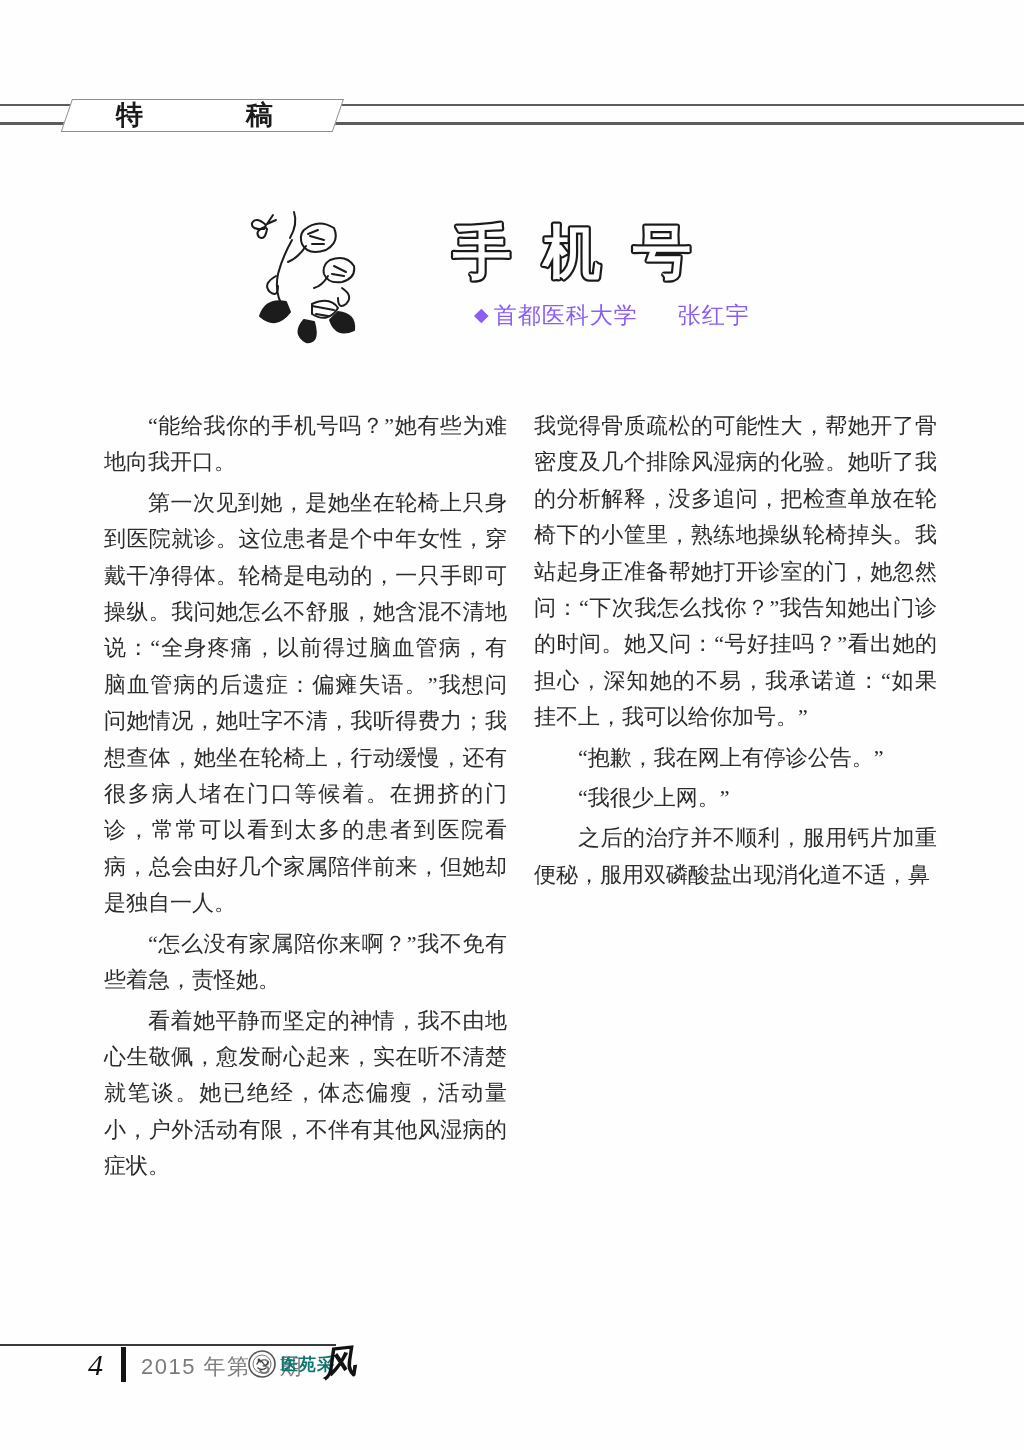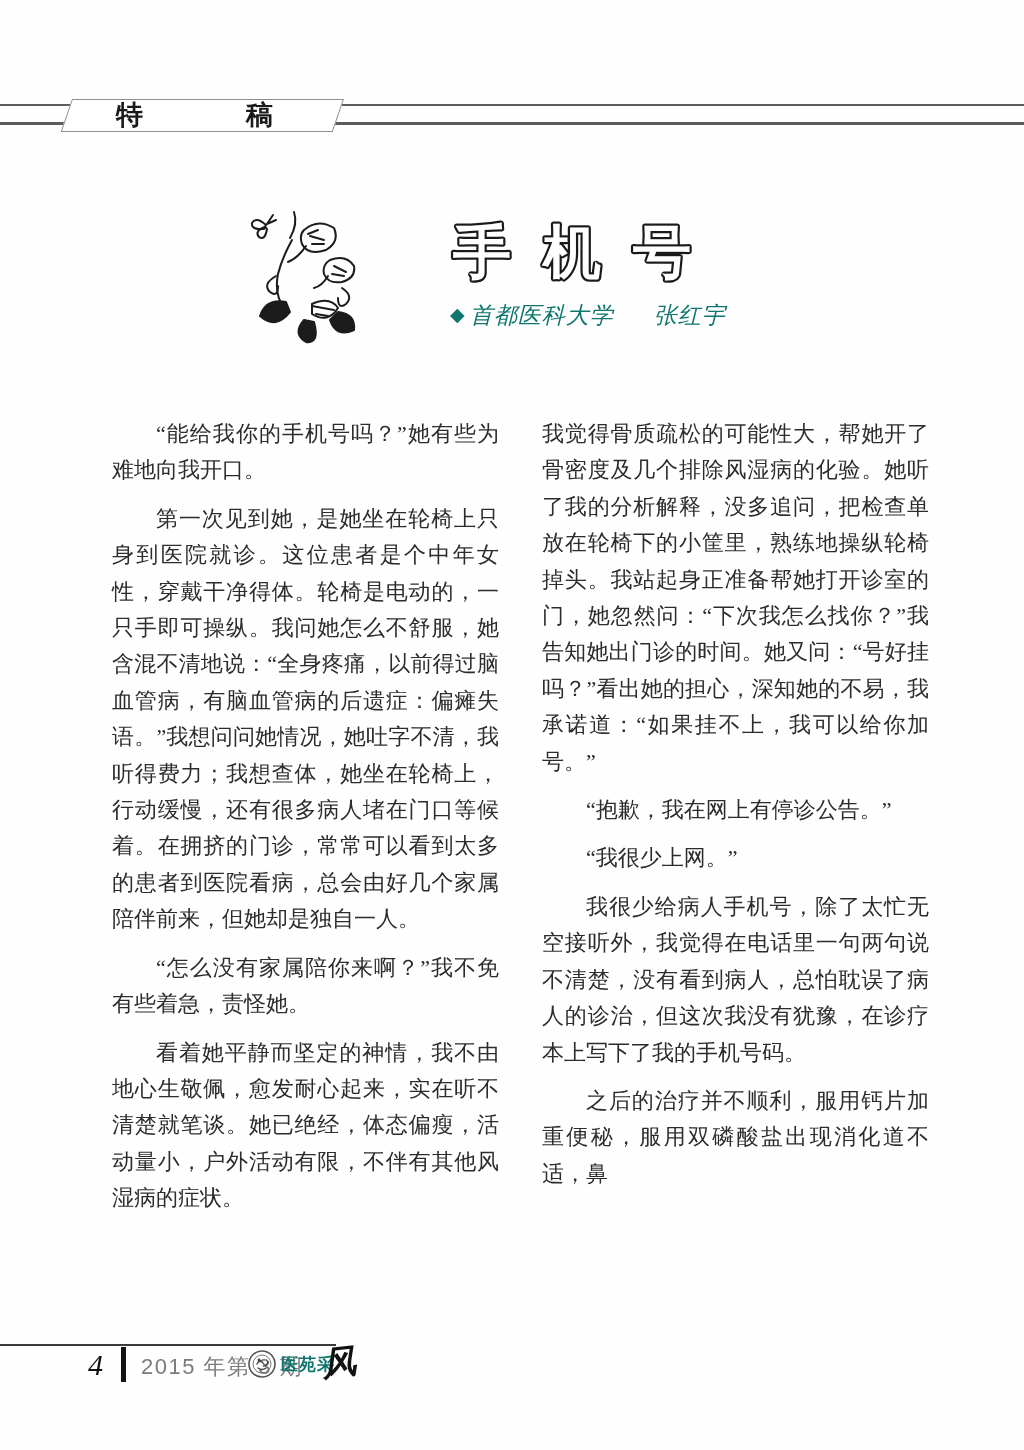--- a/index.html
+++ b/index.html
@@ -34,37 +34,36 @@
   
   .flower { position: absolute; left: 246px; top: 204px; }
   .title-svg { position: absolute; left: 443px; top: 212px; }
   .title-svg text {
     font-family: "DejaVu Sans", sans-serif;
     font-weight: bold; font-size: 58px;
     fill: #ffffff; stroke: #1a1a1a; stroke-width: 4.5px;
     paint-order: stroke; stroke-linejoin: round;
   }
   .byline {
-    position: absolute; left: 450px; top: 300px;
-    font-size: 23px; color: #0f766e; letter-spacing: 1px;
+    position: absolute; left: 474px; top: 300px;
+    font-size: 23px; color: #8b5cf6; letter-spacing: 1px;
     white-space: nowrap;
-    font-style: italic;
   }
   .byline .marker { font-size: 19px; vertical-align: 2px; margin-right: 4px; }
   .byline .gap { display: inline-block; width: 40px; }
 
   
   .col {
     position: absolute; top: 404px; width: 411px;
     font-size: 22px; line-height: 36.4px;
     text-align: justify; color: #2c2c2c;
   }
   .col-left  { left: 100px; }
   .col-right { left: 530px; }
-  .para { margin: 12px; text-indent: 2em; }
+  .para { margin: 4px; text-indent: 2em; }
   .para.no-indent { text-indent: 0; }
 
   
   .footer-rule {
     position: absolute; left: 0; top: 1344px;
     width: 336px; height: 2px; background: #3a3a3a;
   }
   .page-number {
     position: absolute; left: 88px; top: 1348px;
     font-style: italic; font-size: 30px; color: #111;
@@ -147,21 +146,20 @@
   <div class="col col-left">
       <p class="para">“能给我你的手机号吗？”她有些为难地向我开口。</p>
       <p class="para">第一次见到她，是她坐在轮椅上只身到医院就诊。这位患者是个中年女性，穿戴干净得体。轮椅是电动的，一只手即可操纵。我问她怎么不舒服，她含混不清地说：“全身疼痛，以前得过脑血管病，有脑血管病的后遗症：偏瘫失语。”我想问问她情况，她吐字不清，我听得费力；我想查体，她坐在轮椅上，行动缓慢，还有很多病人堵在门口等候着。在拥挤的门诊，常常可以看到太多的患者到医院看病，总会由好几个家属陪伴前来，但她却是独自一人。</p>
       <p class="para">“怎么没有家属陪你来啊？”我不免有些着急，责怪她。</p>
       <p class="para">看着她平静而坚定的神情，我不由地心生敬佩，愈发耐心起来，实在听不清楚就笔谈。她已绝经，体态偏瘦，活动量小，户外活动有限，不伴有其他风湿病的症状。</p>
     </div>
   <div class="col col-right">
       <p class="para no-indent">我觉得骨质疏松的可能性大，帮她开了骨密度及几个排除风湿病的化验。她听了我的分析解释，没多追问，把检查单放在轮椅下的小筐里，熟练地操纵轮椅掉头。我站起身正准备帮她打开诊室的门，她忽然问：“下次我怎么找你？”我告知她出门诊的时间。她又问：“号好挂吗？”看出她的担心，深知她的不易，我承诺道：“如果挂不上，我可以给你加号。”</p>
       <p class="para">“抱歉，我在网上有停诊公告。”</p>
       <p class="para">“我很少上网。”</p>
-      <p class="para">我很少给病人手机号，除了太忙无空接听外，我觉得在电话里一句两句说不清楚，没有看到病人，总怕耽误了病人的诊治，但这次我没有犹豫，在诊疗本上写下了我的手机号码。</p>
       <p class="para">之后的治疗并不顺利，服用钙片加重便秘，服用双磷酸盐出现消化道不适，鼻</p>
     </div>
 
   <div class="footer-rule"></div>
   <div class="page-number">4</div>
   <div class="footer-bar"></div>
   <div class="issue">2015 年第 3 期</div>
   <svg class="seal" width="30" height="30" viewBox="0 0 30 30">
     <circle cx="15" cy="15" r="13" fill="none" stroke="#555" stroke-width="1.6"></circle>
     <circle cx="15" cy="15" r="9" fill="none" stroke="#777" stroke-width="1"></circle>

